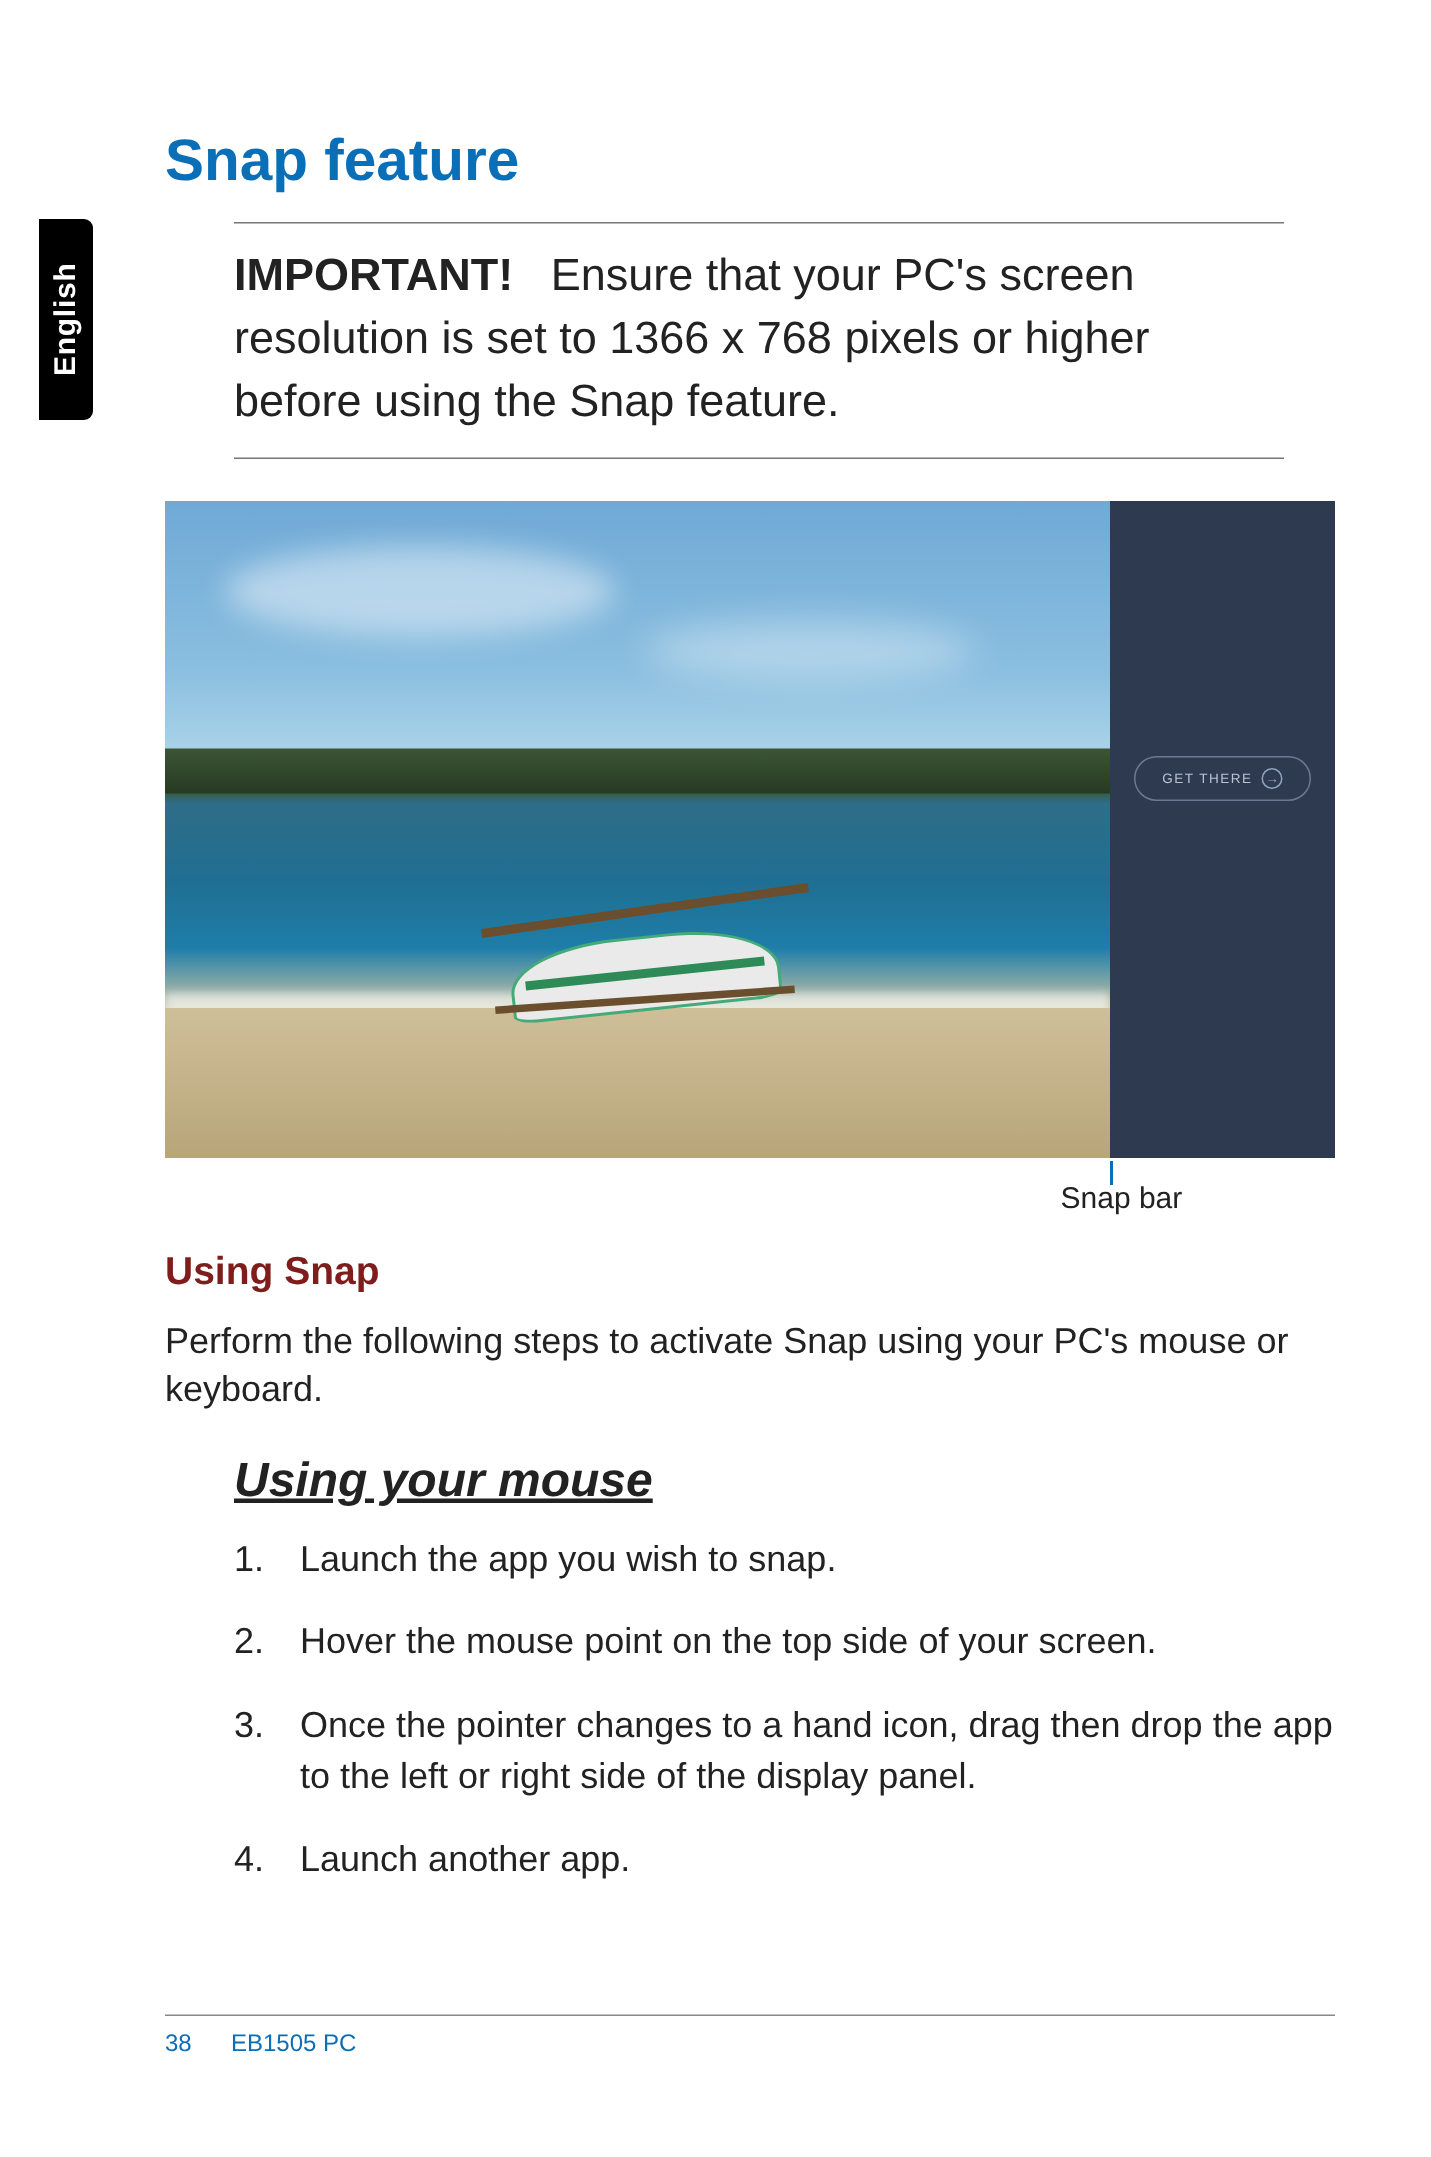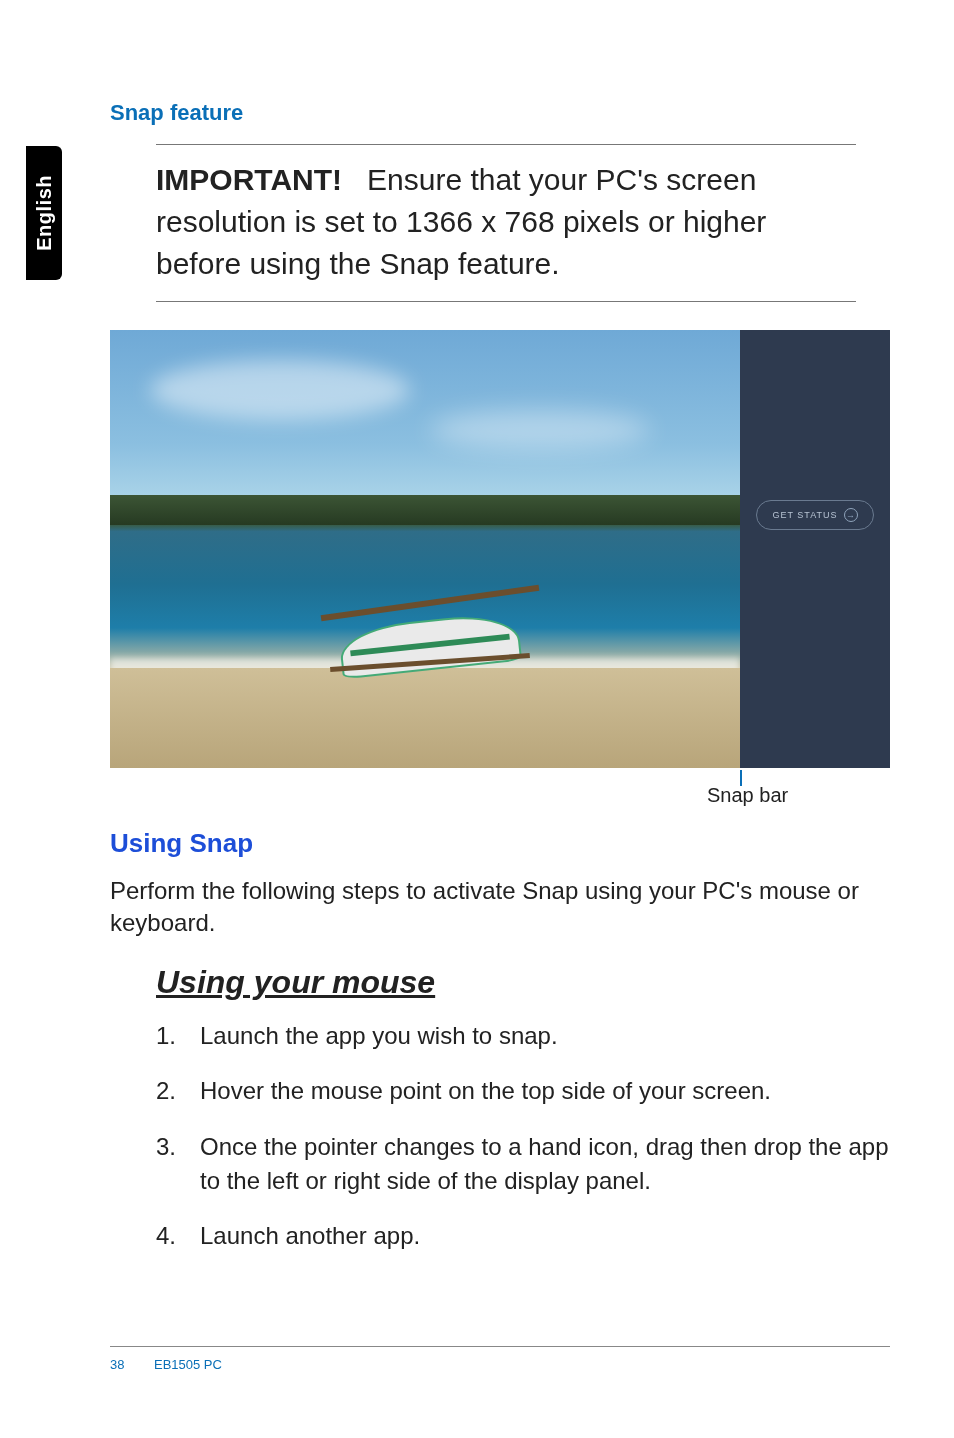--- a/index.html
+++ b/index.html
@@ -7,21 +7,21 @@
   .page { position: relative; width: 954px; height: 1438px; }
   .side-tab {
     position: absolute; left: 26px; top: 146px; width: 36px; height: 134px;
     background: #000; border-top-right-radius: 6px; border-bottom-right-radius: 6px;
     display: flex; align-items: center; justify-content: center;
   }
   .side-tab span { color: #fff; font-weight: bold; font-size: 20px; writing-mode: vertical-rl; transform: rotate(180deg); letter-spacing: 0.5px; }
   .content {
     position: absolute; left: 110px; top: 86px; width: 780px;
   }
-  h2.section { color: #0a6fb7; font-size: 22px; font-weight: bold; margin-bottom: 18px; margin-top: 14px; }
+  h2.section { color: #0a6fb7; font-size: 39px; font-weight: bold; margin-bottom: 18px; }
   p.lead { font-size: 24px; line-height: 1.35; margin-bottom: 26px; }
   .note-box { margin-left: 46px; width: 700px; border-top: 1px solid #777; border-bottom: 1px solid #777; padding: 14px 0 16px 0; margin-bottom: 28px; }
   .note-box p { font-size: 30px; line-height: 1.4; }
   .note-box b { font-weight: 700; }
   .figure {
     position: relative; width: 780px; height: 438px; margin-bottom: 6px;
     background: #1a1a24;
   }
   .fig-left {
     position: absolute; left: 0; top: 0; width: 630px; height: 438px; overflow: hidden;
@@ -56,30 +56,30 @@
   .fig-right .card .row2 { margin-top: 4px; height: 14px; background: #2f73b5; position:relative;}
   .fig-right .card .row2 .sq { position:absolute; right:2px; top:2px; width:10px; height:10px; background:#9cc;}
   .fig-right .btn {
     position: absolute; left: 16px; top: 170px; right: 16px; height: 30px; border: 1px solid #6a7a90; border-radius: 15px;
     display: flex; align-items: center; justify-content: center; gap: 6px;
   }
   .fig-right .btn span { font-size: 9px; color: #b7c3d3; letter-spacing: 1px; }
   .fig-right .btn .circ { width: 14px; height: 14px; border-radius: 50%; border: 1px solid #8fa3bb; display:flex; align-items:center; justify-content:center;}
   .fig-right .btn .circ::after { content:"→"; font-size:9px; color:#8fa3bb;}
   .snap-divider { position:absolute; left:630px; top:0; width:2px; height:438px; background:rgba(0,0,0,0.15);}
-  h3.sub { color: #1d4ed8; font-size: 26px; font-weight: bold; margin-top: 30px; margin-bottom: 16px; }
+  h3.sub { color: #7f1d1d; font-size: 26px; font-weight: bold; margin-top: 30px; margin-bottom: 16px; }
   p.body { font-size: 24px; line-height: 1.35; margin-bottom: 24px; }
   .mouse-h { font-size: 32px; font-weight: bold; font-style: italic; text-decoration: underline; margin-left: 46px; margin-bottom: 18px; }
   ol.steps { list-style: none; margin-left: 46px; }
   ol.steps li { font-size: 24px; line-height: 1.4; margin-bottom: 22px; display: flex; }
   ol.steps li .num { width: 44px; flex-shrink: 0; }
   ol.steps li .txt { flex: 1; }
   .footer {
     position: absolute; left: 110px; right: 64px; bottom: 66px; border-top: 1px solid #888; padding-top: 10px;
-    font-size: 13px; color: #0a6fb7;
+    font-size: 16px; color: #0a6fb7;
   }
   .footer .pg { display:inline-block; width: 44px; }
   .arrow-line {
     position:absolute; width:2px; background:#0a6fb7;
   }
 </style>
 </head>
 <body>
 
 <div class="page">
@@ -109,21 +109,21 @@
         <div class="fig-boat">
           <div class="rig"></div>
           <div class="hull"></div>
           <div class="stripe"></div>
           <div class="rig2"></div>
         </div>
       </div>
       <div class="snap-divider"></div>
       <div class="fig-right">
         <div class="btn">
-          <span>GET STATUS</span>
+          <span>GET THERE</span>
           <div class="circ"></div>
         </div>
       </div>
     </div>
 
     <div style="position:relative; height:24px;">
       <div class="arrow-line" style="left:630px; top:-4px; height:16px;"></div>
       <div style="position:absolute; left:597px; top:10px; font-size:20px;">Snap bar</div>
     </div>
 

